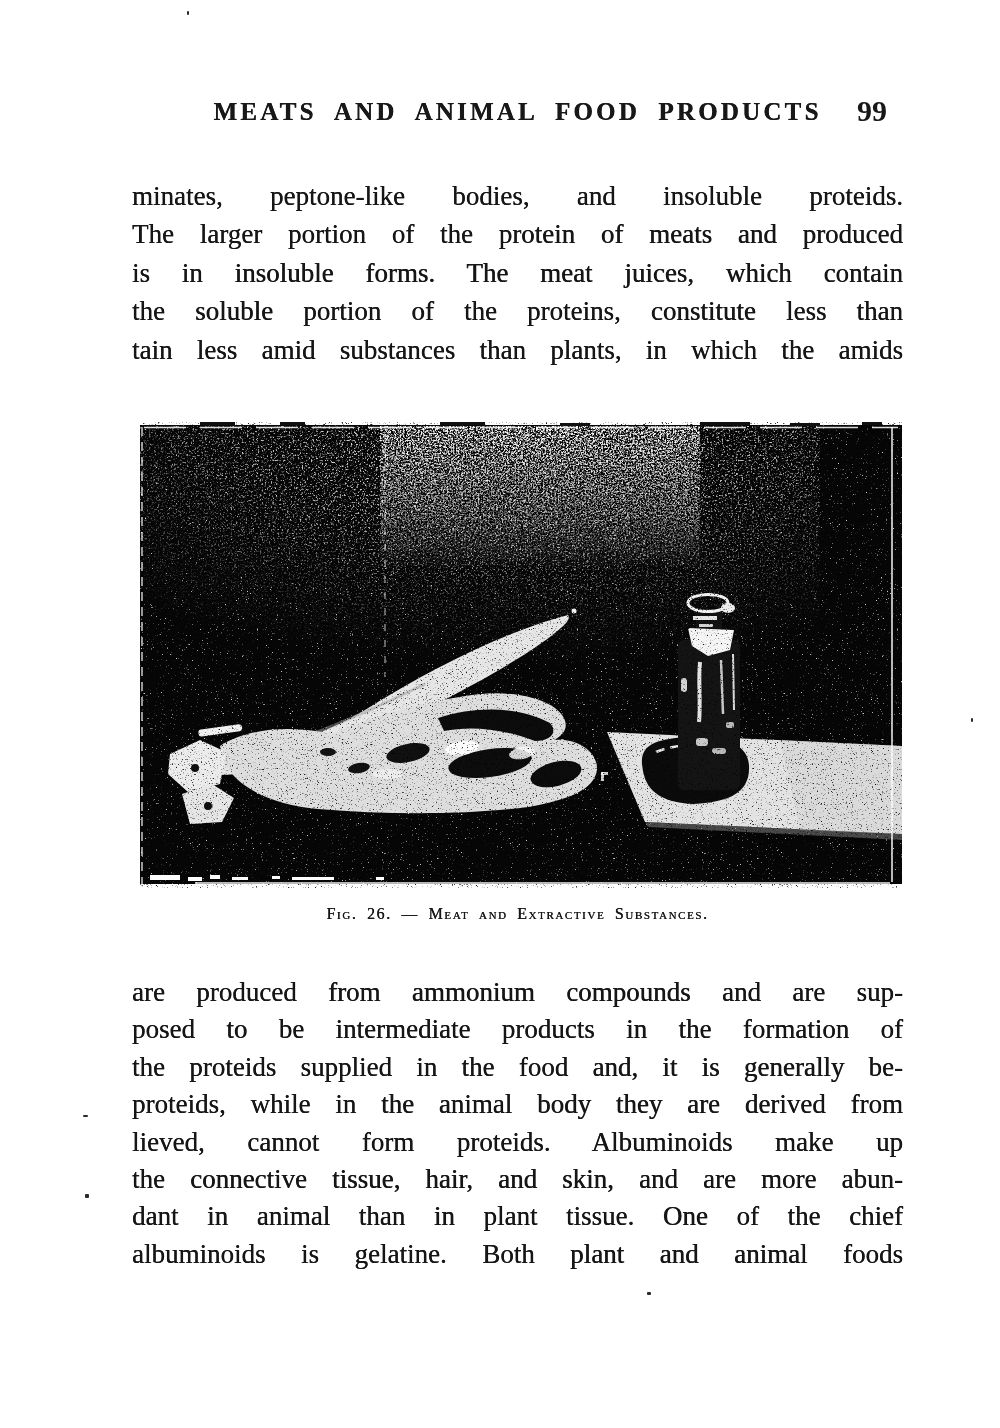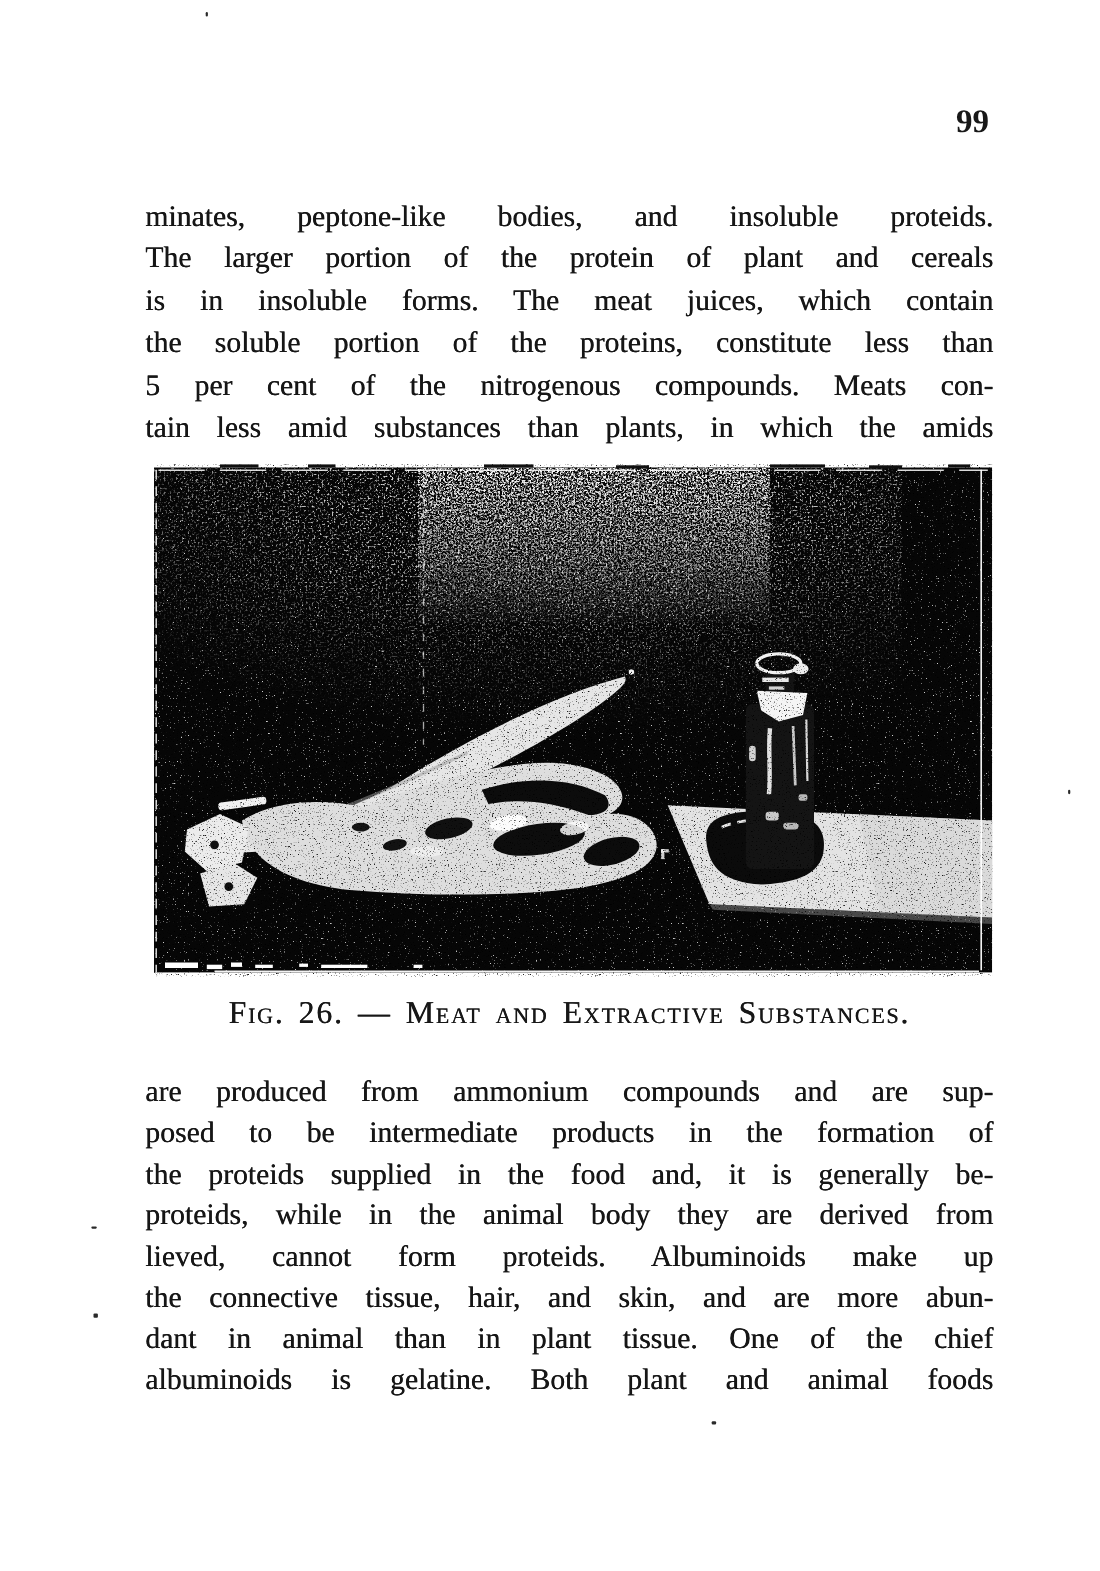--- a/index.html
+++ b/index.html
@@ -17,21 +17,21 @@
   }
   .head-title{
     position:absolute;left:0;right:0;top:0;
     text-align:center;
     font-size:25px;font-weight:bold;
     letter-spacing:3.2px;word-spacing:9px;
     color:#181818;
     text-shadow:0.3px 0 0 currentColor;
   }
   .page-number{
-    position:absolute;right:4px;top:-4px;
+    position:absolute;right:16px;top:-4px;
     font-size:30px;font-weight:bold;
     color:#181818;
   }
   
   .para{position:absolute;left:132px;width:771px;margin-top:16px;}
   .para1{top:161px;}
   .para2{top:958px;}
   .tline{
     text-align:justify;
     text-align-last:justify;
@@ -46,44 +46,44 @@
   
   .figure-wrap{
     position:absolute;left:140px;top:422px;width:762px;height:466px;
     margin:0;padding:0;
   }
   .figure-wrap svg{display:block;}
   
   .caption{
     position:absolute;left:132px;top:905px;width:771px;
     text-align:center;
-    font-size:29px;
+    font-size:16px;
     font-variant:small-caps;
     letter-spacing:1.6px;word-spacing:4px;
     color:#171717;
     text-shadow:0.3px 0 0 currentColor;
   }
   
   .speck{position:absolute;background:#2a2a2a;border-radius:1px;}
 </style>
 </head>
 <body>
 
 <div class="page">
 
   <header class="running-head">
+    <div class="head-title">MEATS AND ANIMAL FOOD PRODUCTS</div>
     <div class="page-number">99</div>
   </header>
 
   <div class="para para1">
     <div class="tline">minates, peptone-like bodies, and insoluble proteids.</div>
-    <div class="tline">The larger portion of the protein of plant and cereals</div>
+    <div class="tline">The larger portion of the protein of meats and produced</div>
     <div class="tline">is in insoluble forms. The meat juices, which contain</div>
     <div class="tline">the soluble portion of the proteins, constitute less than</div>
-    <div class="tline">5 per cent of the nitrogenous compounds. Meats con-</div>
     <div class="tline">tain less amid substances than plants, in which the amids</div>
   </div>
 
   <figure class="figure-wrap">
     <svg width="762" height="466" viewBox="0 0 762 466">
       <defs>
         <clipPath id="plateClip">
             <rect x="0" y="0" width="762" height="466"></rect>
           </clipPath>
 

